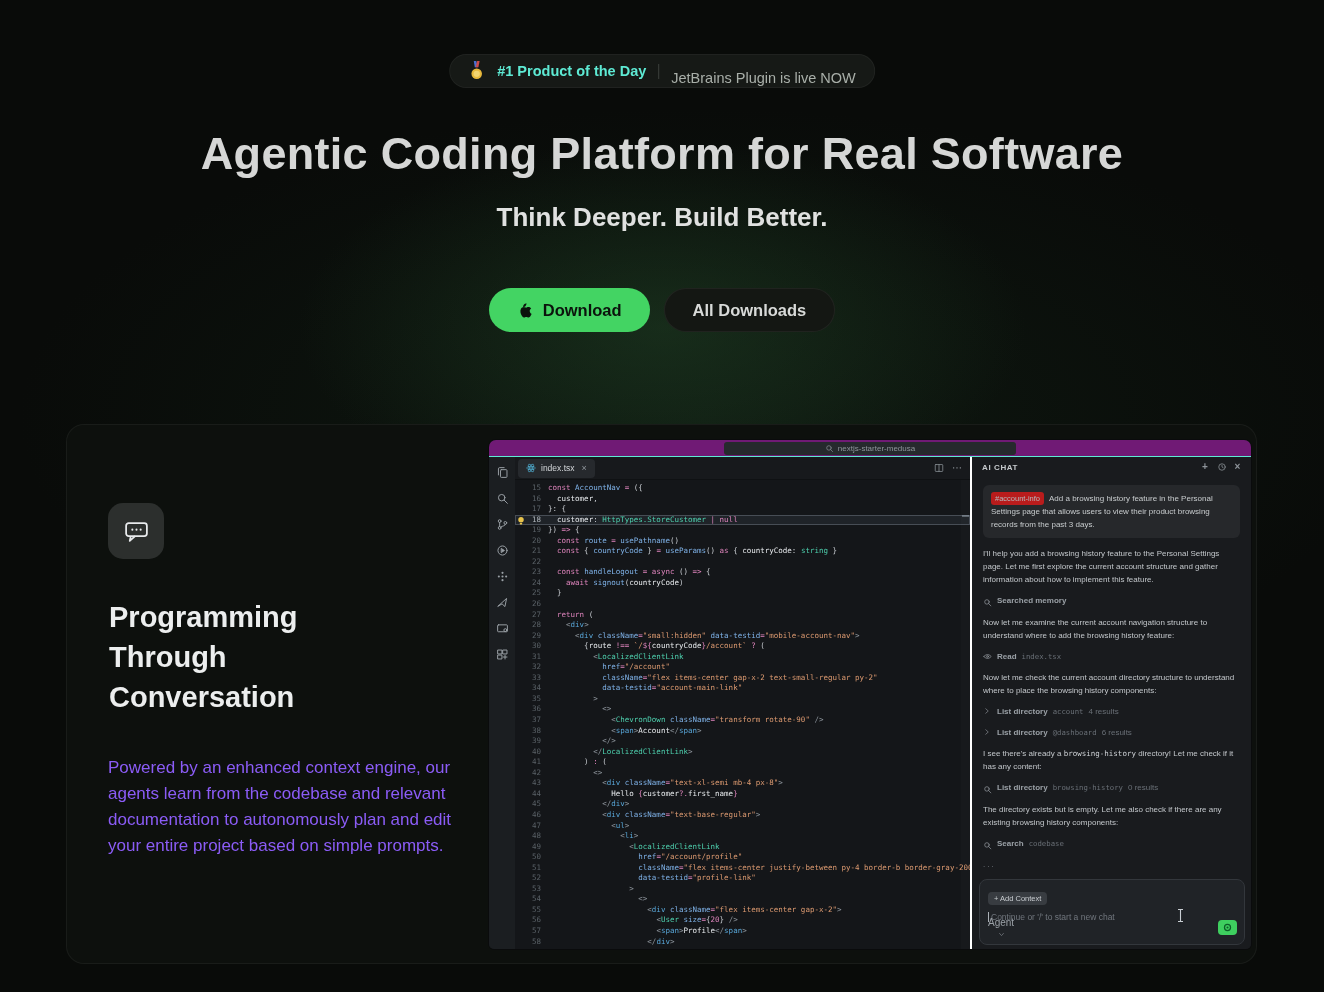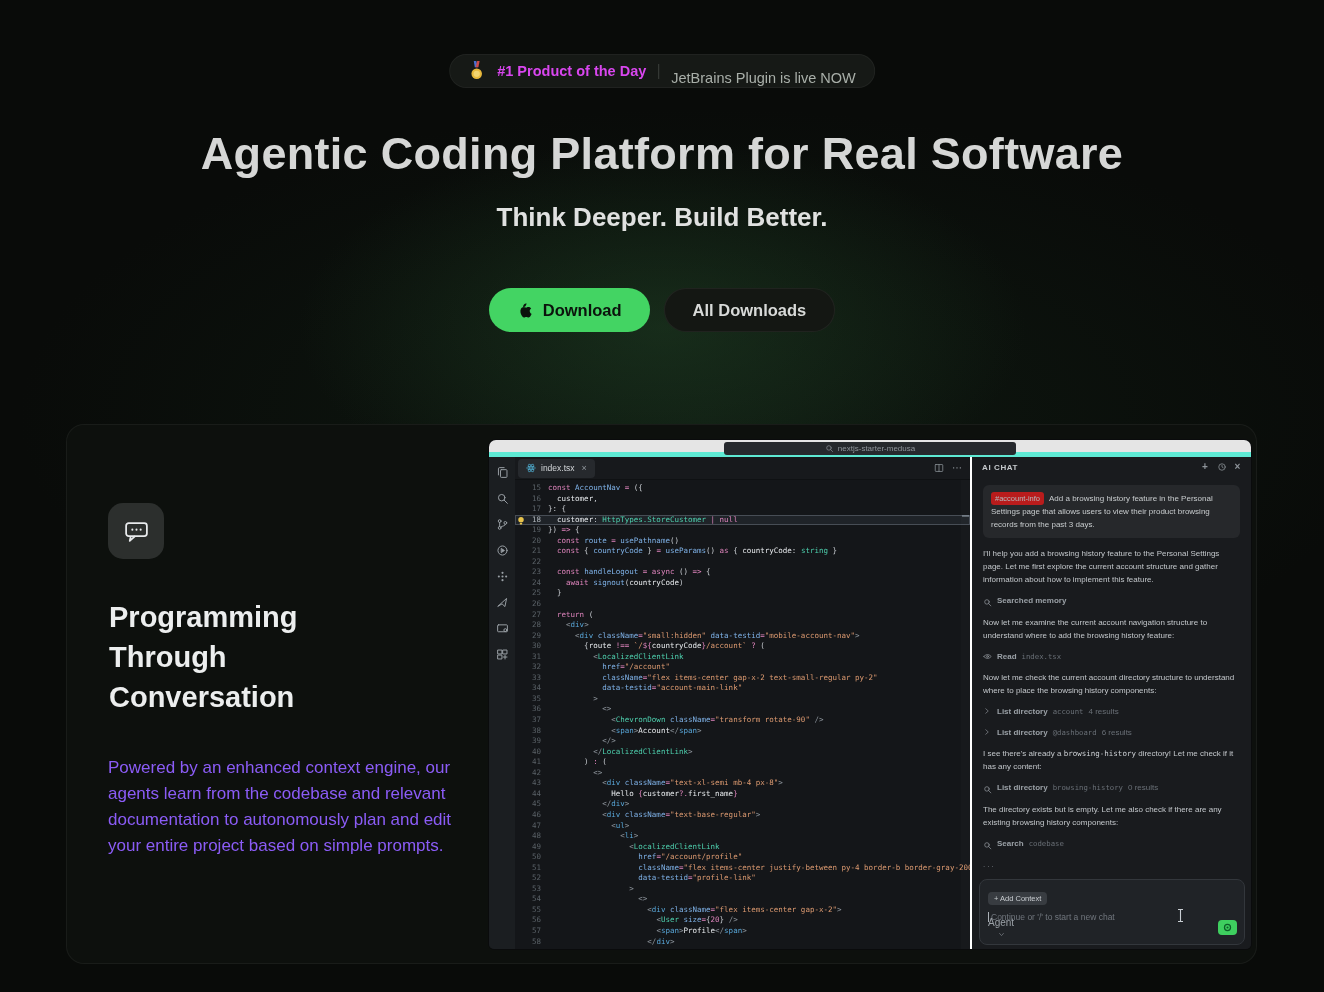--- a/index.html
+++ b/index.html
@@ -9,21 +9,21 @@
     background:
       radial-gradient(520px 270px at 50% 33%, rgba(38,78,44,.42), transparent 70%),
       radial-gradient(950px 430px at 53% 42%, rgba(23,48,29,.35), transparent 72%),
       #090b09; }
 
   
   .announce { position:absolute; top:54px; left:50%; transform:translateX(-50%);
     height:34px; padding:0 18px; display:flex; align-items:center; gap:12px;
     background:rgba(24,27,24,.92); border:1px solid rgba(255,255,255,.045); border-radius:17px;
     font-size:14.5px; white-space:nowrap; }
-  .announce .prod { color:#d946ef; font-weight:700; }
+  .announce .prod { color:#5eead4; font-weight:700; }
   .announce .divider { width:1px; height:15px; background:#3c403c; }
   .announce .plugin { color:#a9afa9; font-weight:400;margin-top:13px; }
 
   
   .hero-title { position:absolute; top:128px; left:0; right:0; text-align:center;
     font-size:45px; font-weight:700; color:#d6d7d6; letter-spacing:.3px; }
   .hero-sub { position:absolute; top:202px; left:0; right:0; text-align:center;
     font-size:26px; font-weight:700; color:#e0e1e0; }
   .btn-row { position:absolute; top:288px; left:0; right:0; display:flex; justify-content:center; gap:14px; }
   .btn { height:44px; border:none; border-radius:22px; display:flex; align-items:center; gap:9px;
@@ -38,21 +38,21 @@
     border-radius:15px; background:#2c2f2d; display:flex; align-items:center; justify-content:center; }
   .feature-heading { position:absolute; left:42px; top:172px; width:255px;
     font-size:29px; line-height:40px; font-weight:700; color:#eceeee; }
   .feature-para { position:absolute; left:41px; top:330px; width:352px;
     font-size:17px; line-height:26px; color:#8b5cf6; }
 
   
   .ide { position:absolute; left:421px; top:14px; width:764px; height:511px;
     background:#17191c; border-radius:8px 8px 6px 6px; overflow:hidden;
     border:1px solid rgba(0,0,0,.55); }
-  .titlebar { height:17px; background:#e5e5e5; border-bottom:5px solid #5eead4; position:relative; }
+  .titlebar { height:17px; background:#701a75; border-bottom:1px solid #5eead4; position:relative; }
   .win-search { position:absolute; left:50%; transform:translateX(-50%); top:2px;
     width:292px; height:13px; background:#26292d; border-radius:3px;
     display:flex; align-items:center; justify-content:center; gap:4px;
     font-size:8px; color:#8f959b; }
   .ide-body { display:flex; height:492px; }
 
   .activity { width:26px; background:#1b1e21; display:flex; flex-direction:column;
     align-items:center; padding-top:9px; gap:13px; color:#9aa0a6; flex:none; }
   .activity .act-icon { width:13px; height:13px; display:flex; }
 

